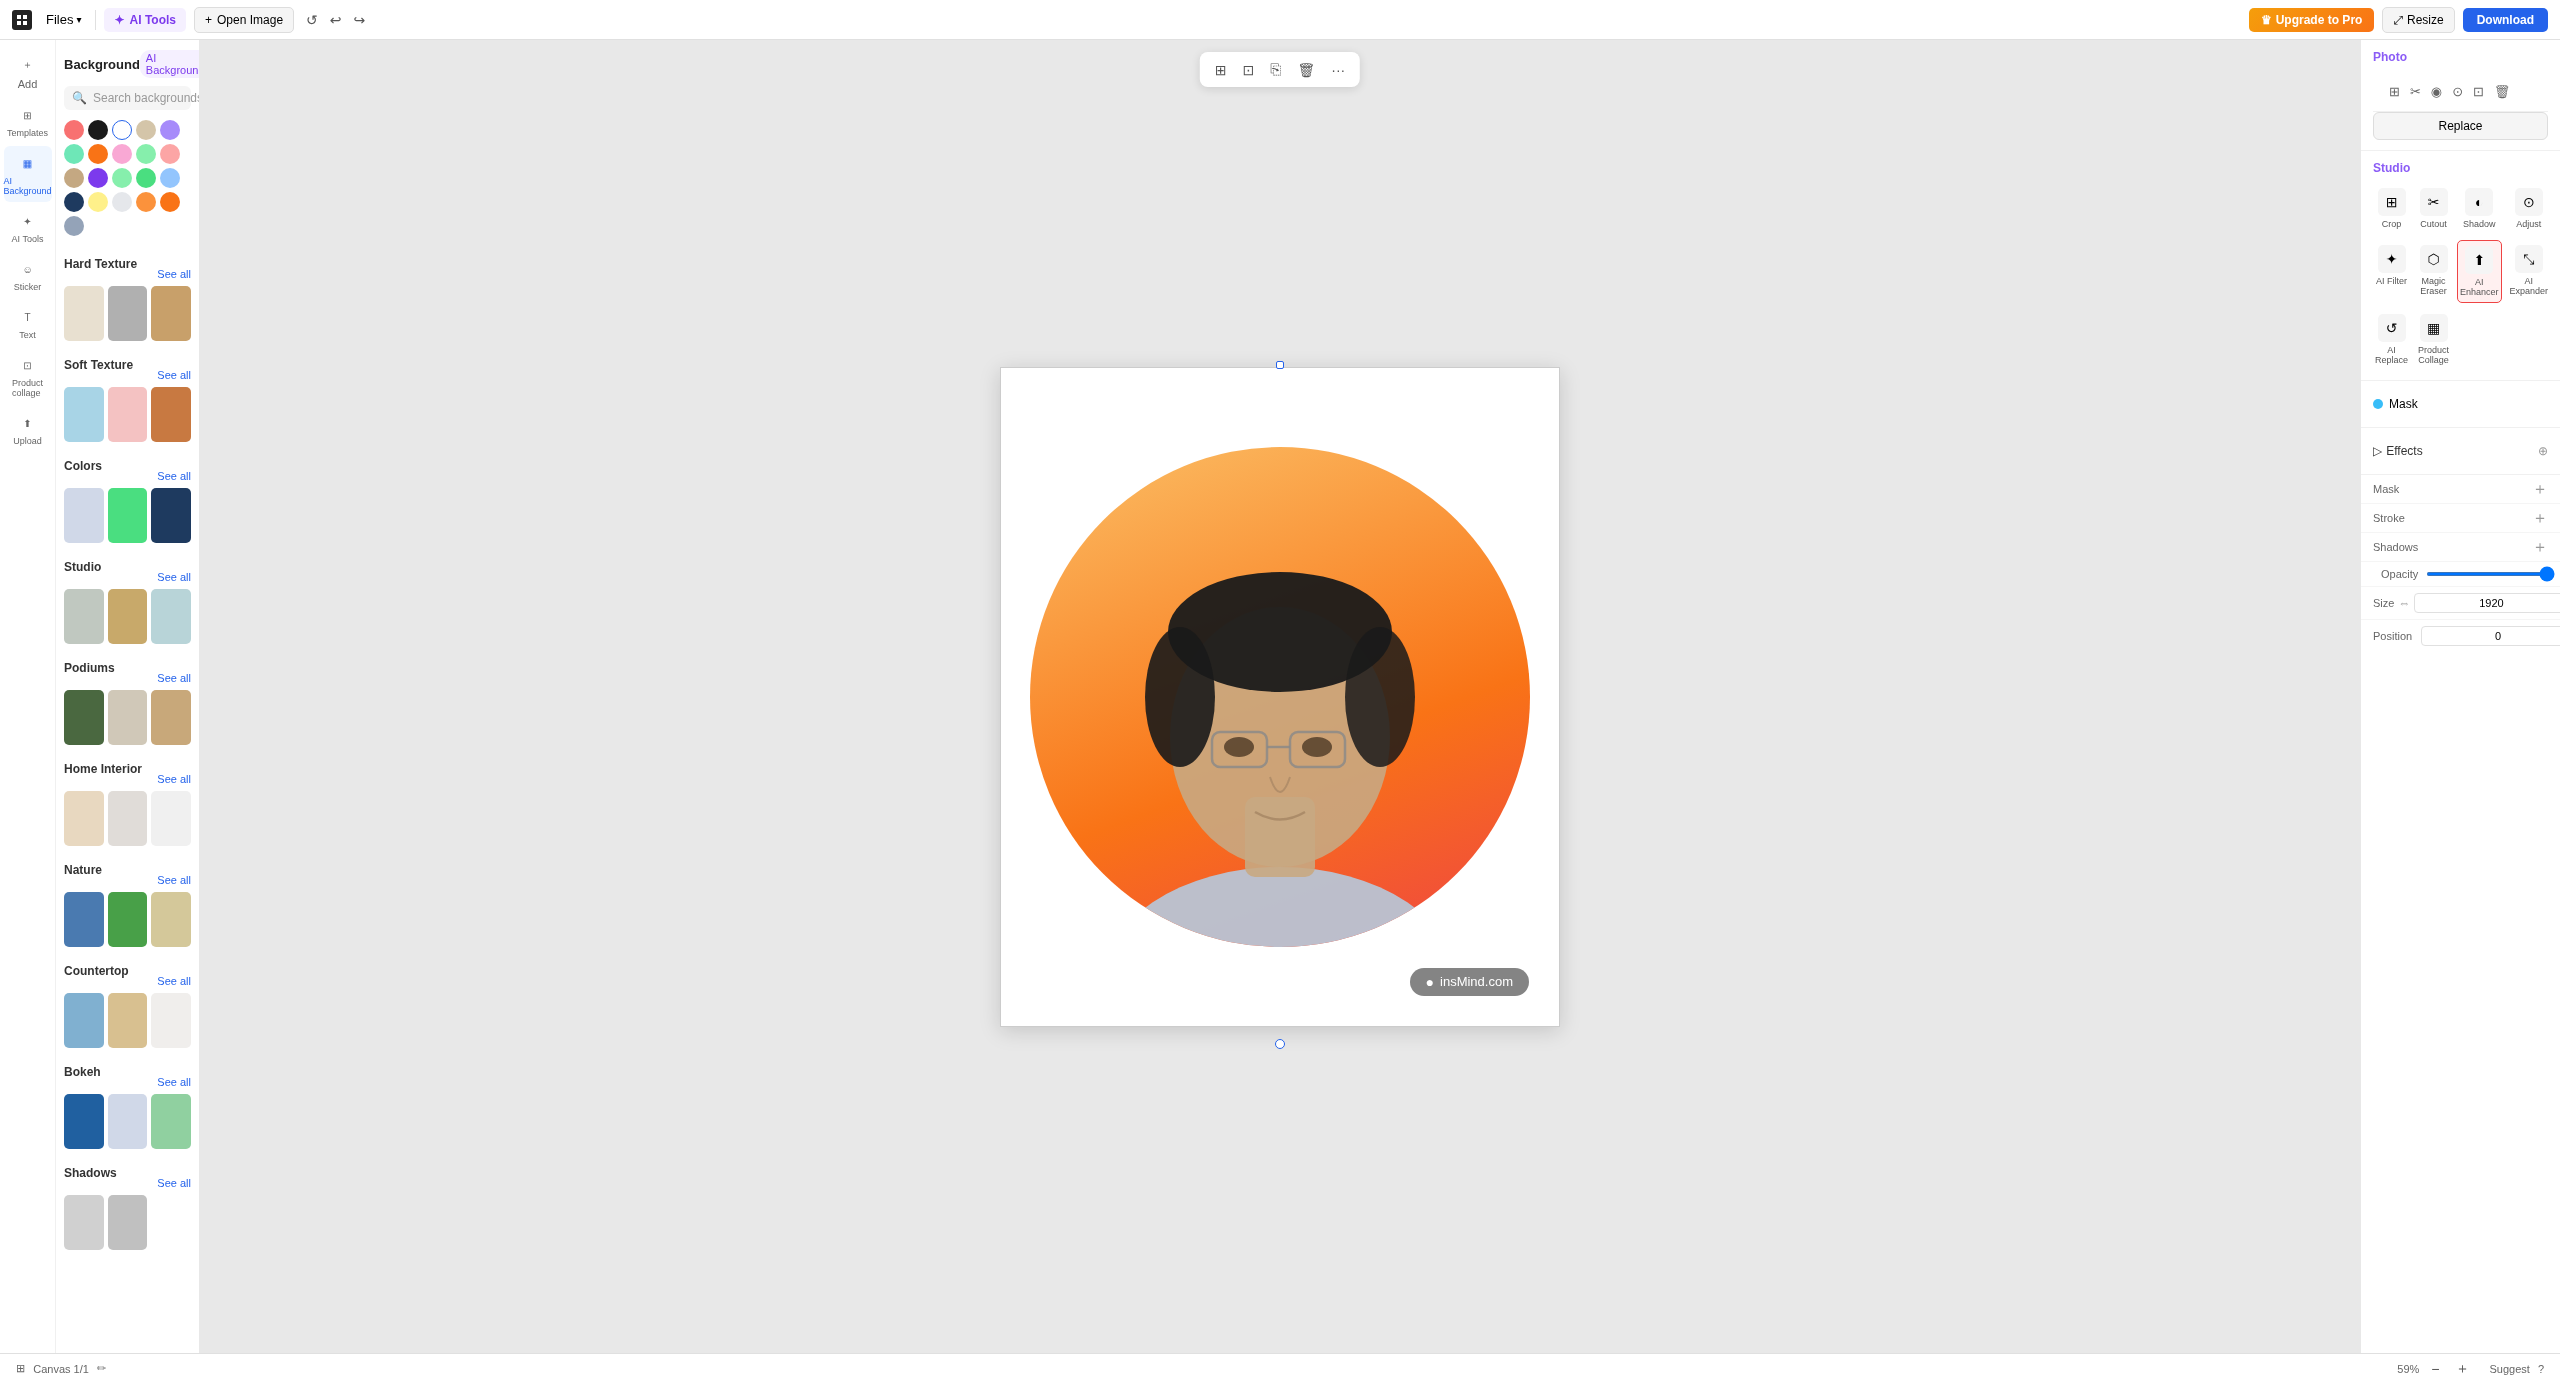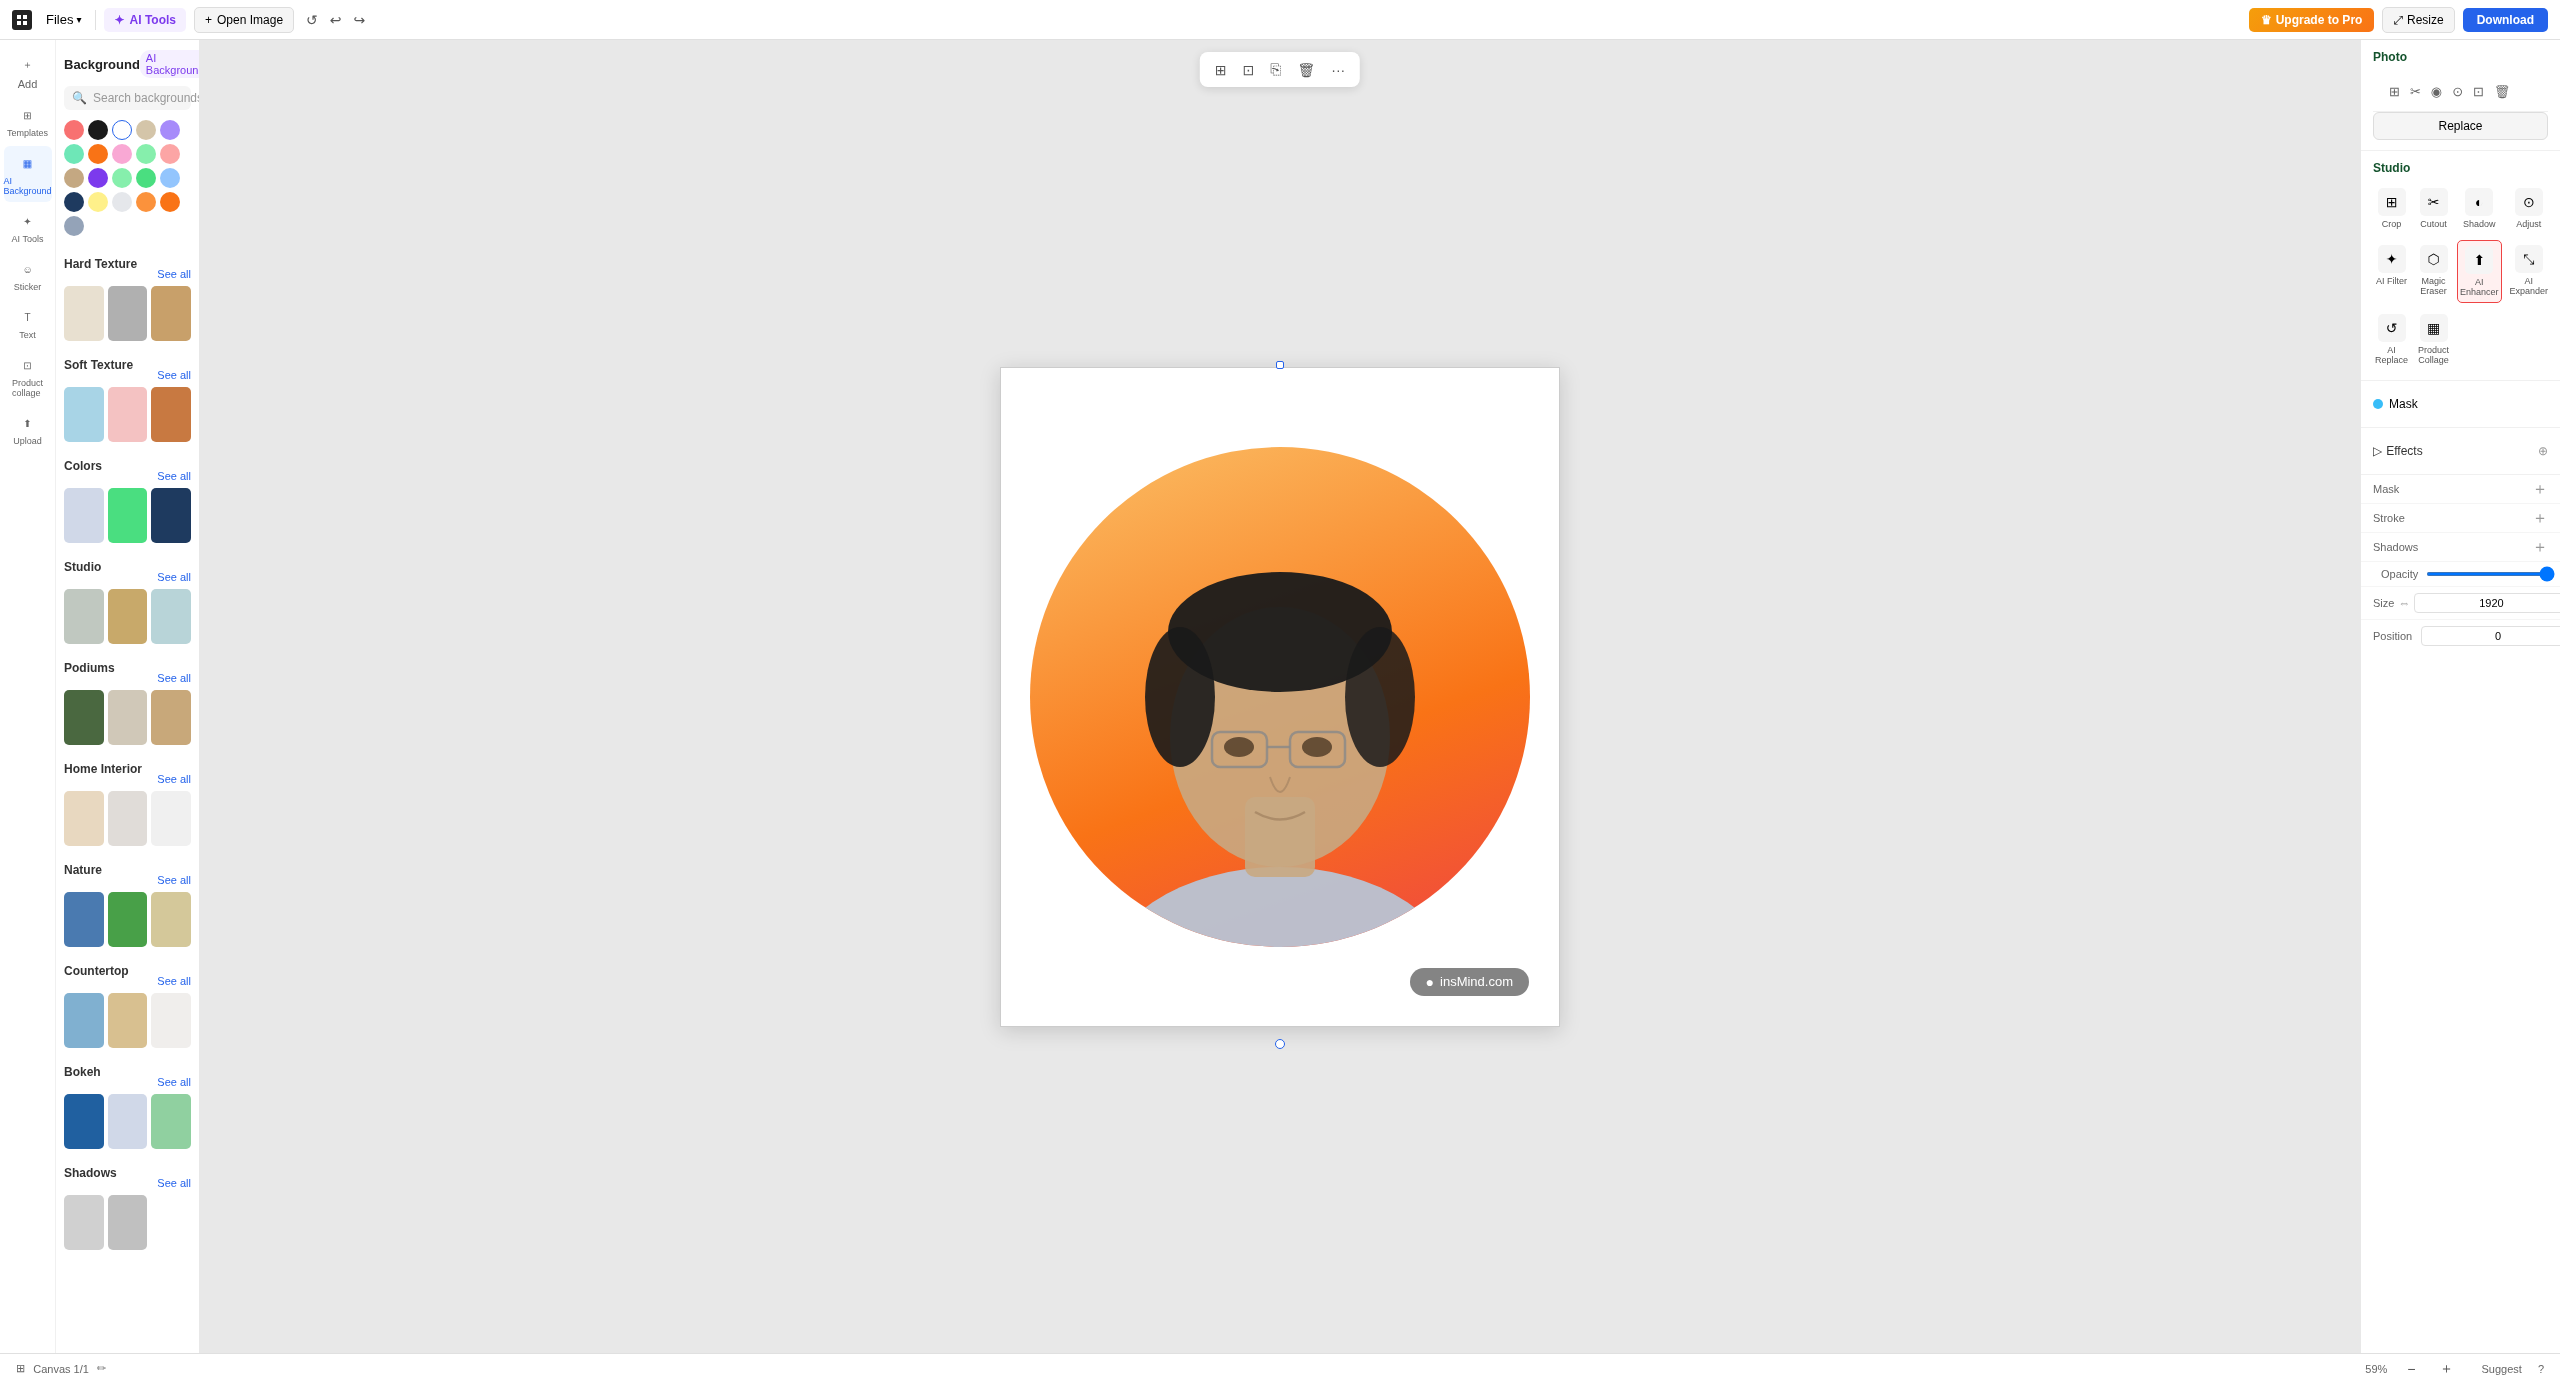--- a/index.html
+++ b/index.html
@@ -59,28 +59,28 @@
     .canvas-toolbar { position: absolute; top: 12px; left: 50%; transform: translateX(-50%); background: #fff; border-radius: 8px; box-shadow: 0 2px 10px rgba(0,0,0,0.12); display: flex; align-items: center; padding: 6px 10px; gap: 6px; z-index: 10; }
     .canvas-toolbar-btn { background: none; border: none; cursor: pointer; padding: 3px 5px; border-radius: 4px; color: #555; font-size: 14px; }
     .canvas-wrap { position: relative; }
     .canvas-frame { width: 560px; height: 660px; background: #fff; position: relative; border: 1px solid #ccc; box-shadow: 0 4px 20px rgba(0,0,0,0.15); display: flex; align-items: center; justify-content: center; overflow: hidden; }
     .canvas-portrait { width: 500px; height: 500px; border-radius: 50%; overflow: hidden; background: linear-gradient(160deg, #fbbf66 0%, #f97316 60%, #ef4444 100%); display: flex; align-items: center; justify-content: center; position: relative; }
     .insmind-watermark { position: absolute; bottom: 30px; right: 30px; background: rgba(80,80,80,0.7); color: #fff; border-radius: 20px; padding: 6px 16px; font-size: 13px; display: flex; align-items: center; gap: 6px; }
 
     
     .bottom-bar { height: 30px; background: #fff; border-top: 1px solid #e0e0e0; display: flex; align-items: center; justify-content: space-between; padding: 0 16px; flex-shrink: 0; }
     .bottom-left { display: flex; align-items: center; gap: 8px; font-size: 11px; color: #666; }
-    .bottom-right { display: flex; align-items: center; gap: 16px; font-size: 11px; color: #666; }
+    .bottom-right { display: flex; align-items: center; gap: 8px; font-size: 11px; color: #666; }
 
     
     .right-sidebar { width: 200px; background: #fff; border-left: 1px solid #e8e8e8; display: flex; flex-direction: column; flex-shrink: 0; overflow-y: auto; }
     .right-sidebar::-webkit-scrollbar { width: 4px; }
     .right-sidebar::-webkit-scrollbar-thumb { background: #ddd; border-radius: 2px; }
     .right-panel-section { border-bottom: 1px solid #f0f0f0; padding: 10px 12px; }
-    .right-panel-title { font-size: 12px; font-weight: 600; color: #14532d; margin-bottom: 8px; }
+    .right-panel-title { font-size: 12px; font-weight: 600; color: #8b5cf6; margin-bottom: 8px; }
     .replace-btn { width: 100%; background: #f5f5f5; border: 1px solid #ddd; border-radius: 6px; padding: 6px; font-size: 12px; cursor: pointer; font-weight: 500; }
     .tools-grid { display: grid; grid-template-columns: repeat(4, 1fr); gap: 6px; }
     .tool-item { display: flex; flex-direction: column; align-items: center; gap: 3px; padding: 5px 2px; border-radius: 5px; cursor: pointer; }
     .tool-item.highlighted { background: #fff0f0; border: 1.5px solid #ef4444; }
     .tool-icon { width: 28px; height: 28px; display: flex; align-items: center; justify-content: center; border-radius: 5px; background: #f5f5f5; font-size: 14px; }
     .tool-label { font-size: 9px; color: #555; text-align: center; }
     .mask-row { display: flex; align-items: center; gap: 6px; padding: 6px 0; }
     .mask-dot { width: 10px; height: 10px; background: #38bdf8; border-radius: 50%; }
     .effects-row { display: flex; align-items: center; justify-content: space-between; padding: 6px 0; }
     .effects-label { font-size: 12px; font-weight: 500; color: #333; display: flex; align-items: center; gap: 4px; }

